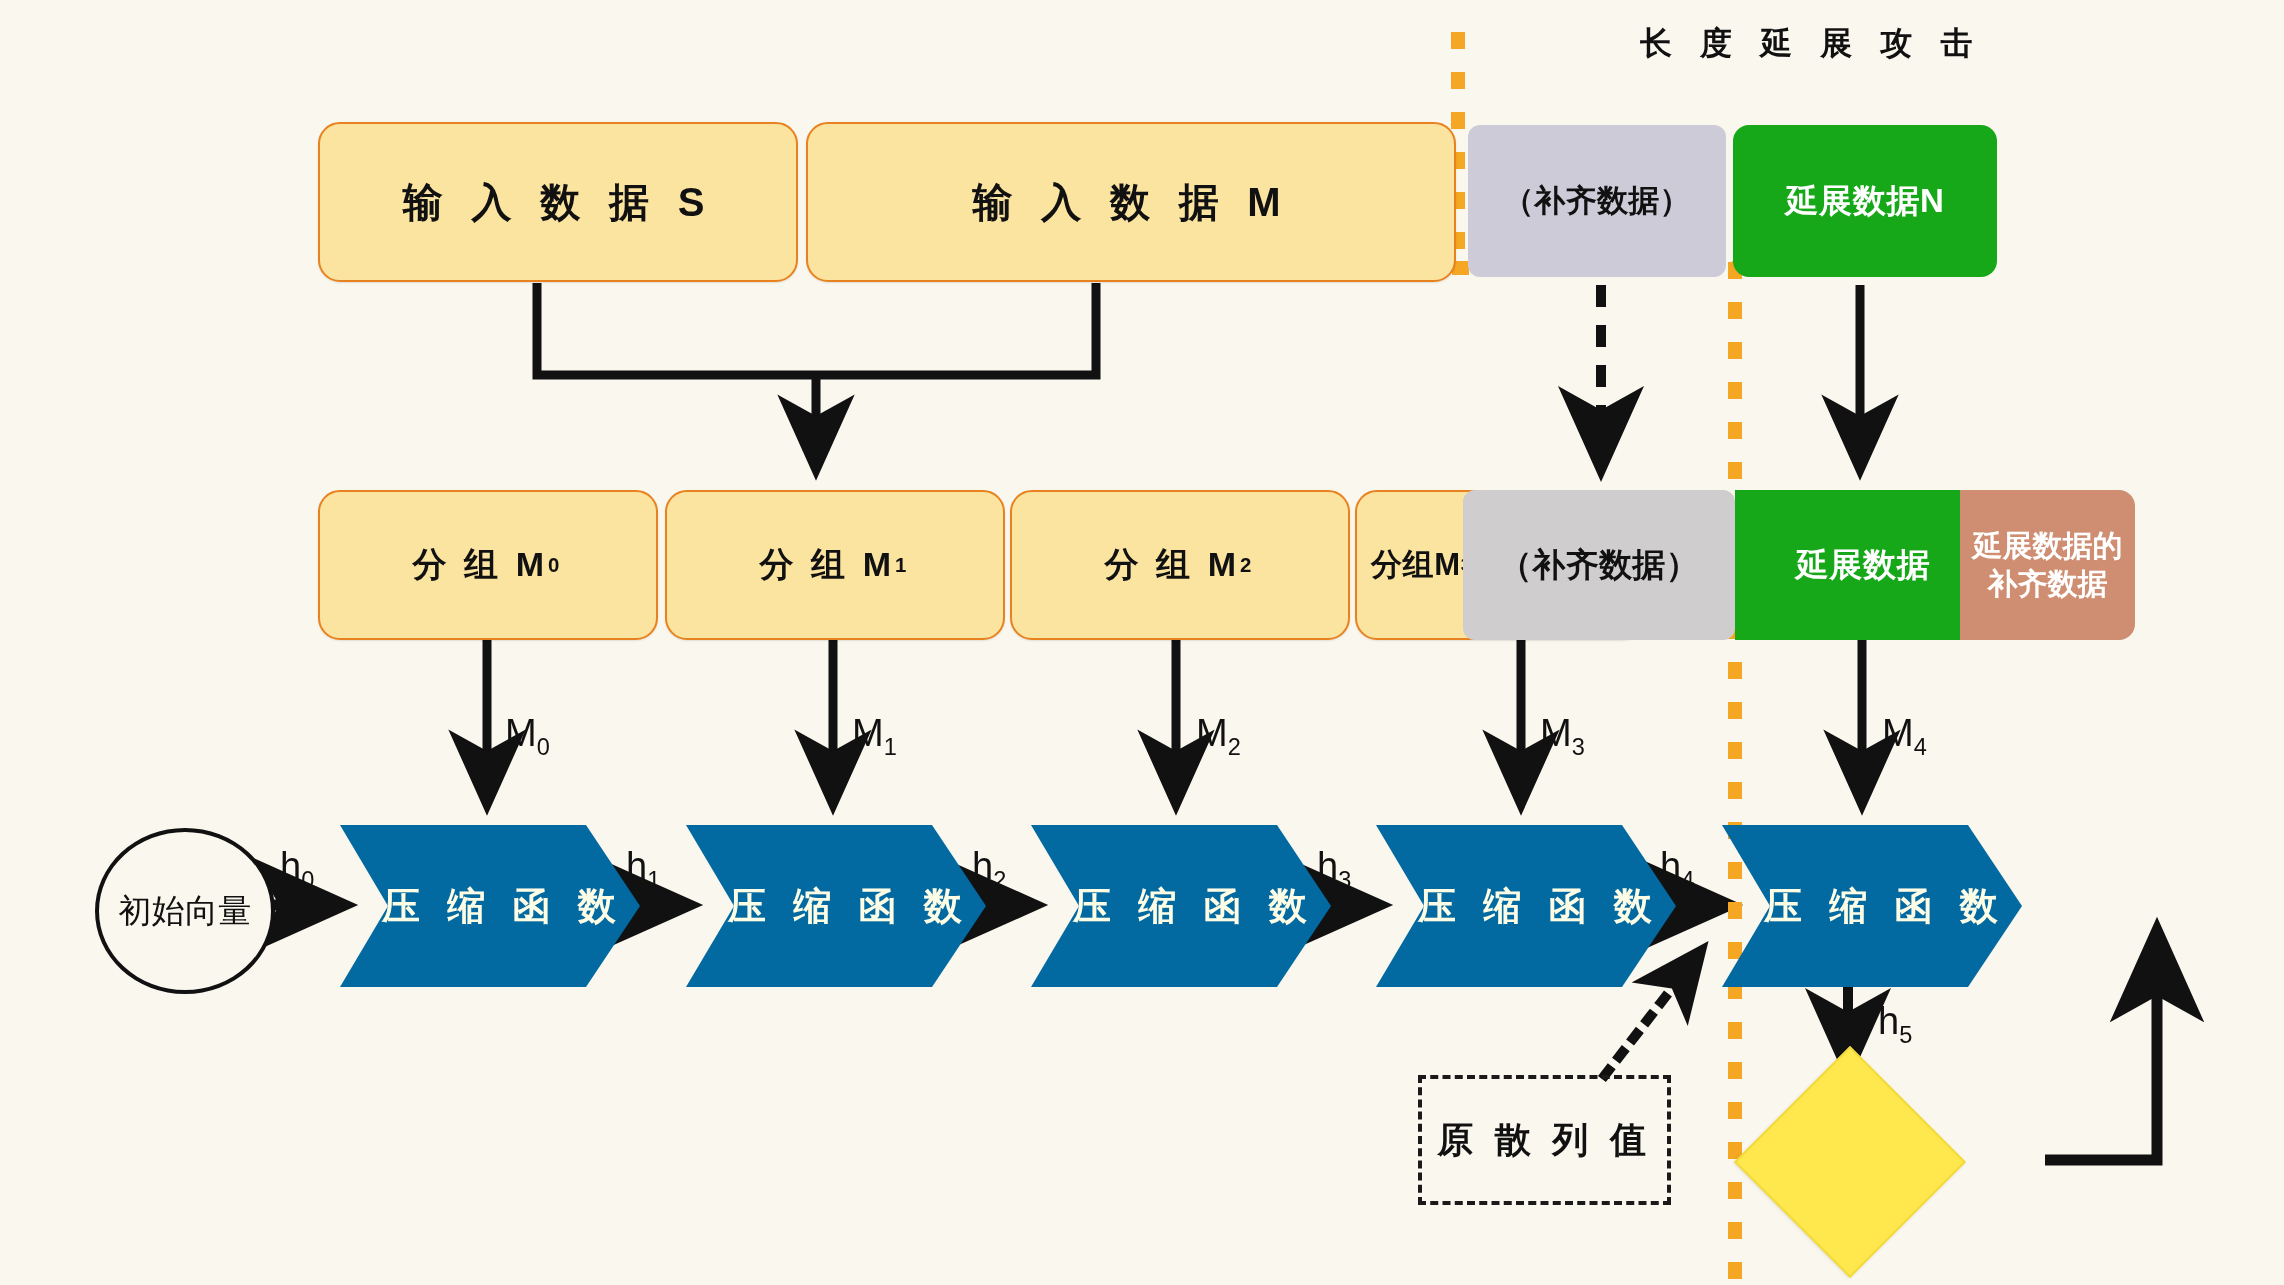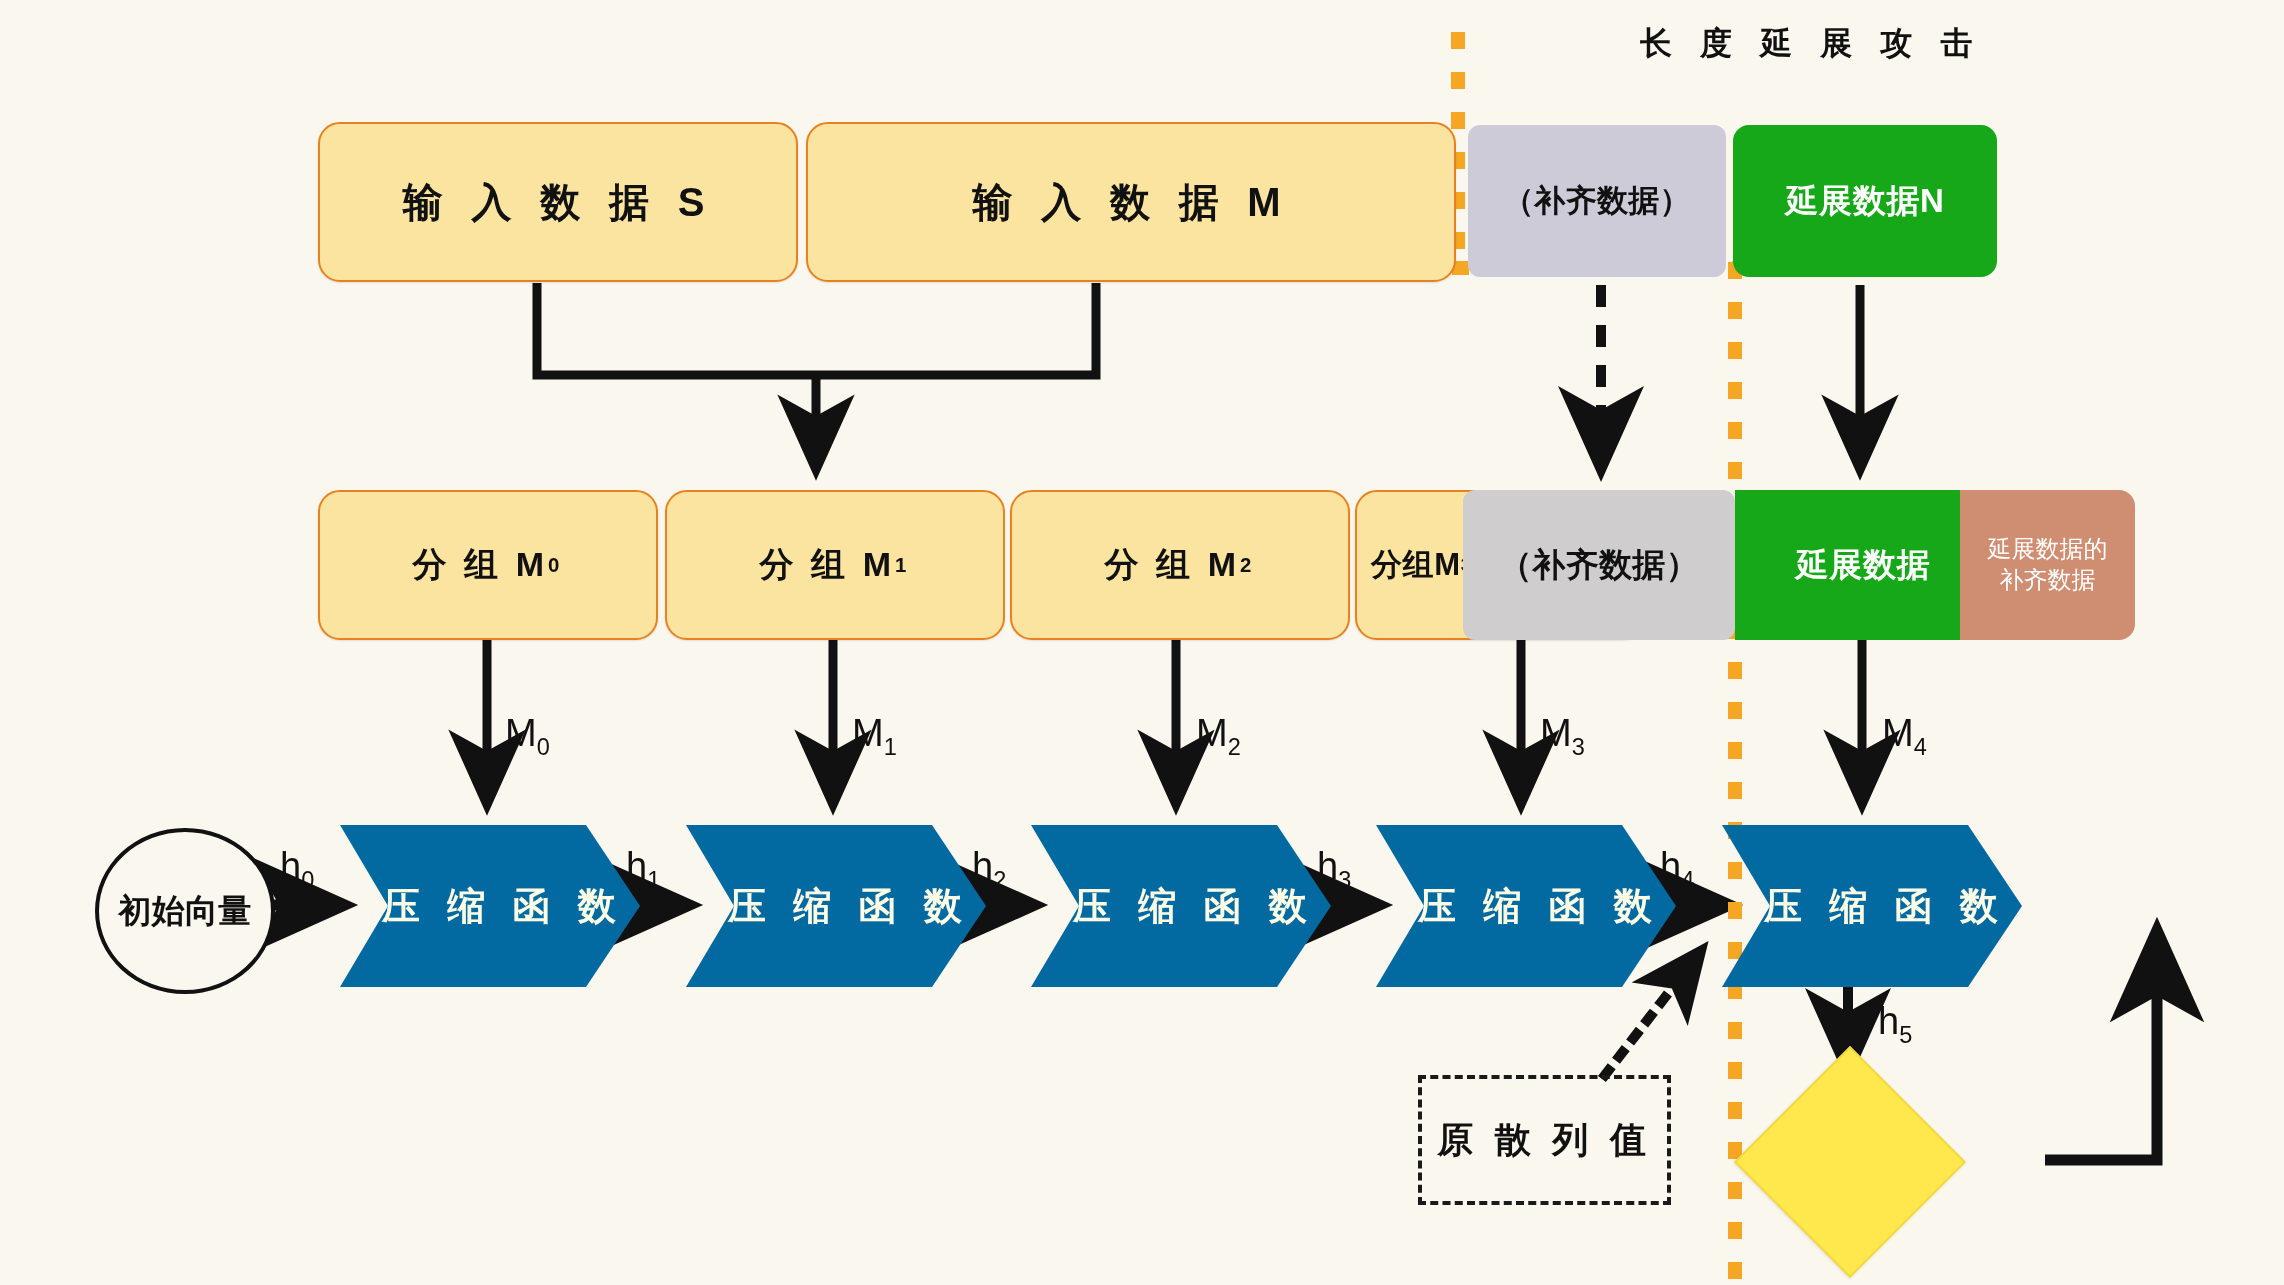--- a/index.html
+++ b/index.html
@@ -48,22 +48,22 @@
     font-weight:700;
     letter-spacing:.02em;
   }
   .green.r1{border-radius:16px;}
   .green.r2{border-radius:0;}
 
   
   .salmon{
     background:#cf8e72;
     color:#fff;
-    font-size:24px;
-    font-weight:400;
+    font-size:30px;
+    font-weight:700;
     line-height:1.28;
     border-radius:0 16px 16px 0;
   }
 
   
   .chev{
     position:absolute;
     background:#0369a1;
     color:#fdfde6;
     font-size:38px;
@@ -75,21 +75,21 @@
     box-sizing:border-box;
   }
 
   
   .ellipse{
     position:absolute;
     border:4px solid #111;
     border-radius:50%;
     background:#faf7ee;
     display:flex;align-items:center;justify-content:center;
-    font-size:33px;font-weight:700;color:#111;
+    font-size:33px;font-weight:400;color:#111;
     letter-spacing:.01em;
   }
 
   
   .diamond{
     position:absolute;
     background:#ffe84d;
     border:2px solid #f3d93b;
     transform:rotate(45deg);
     box-shadow:0 1px 3px rgba(0,0,0,.12);

